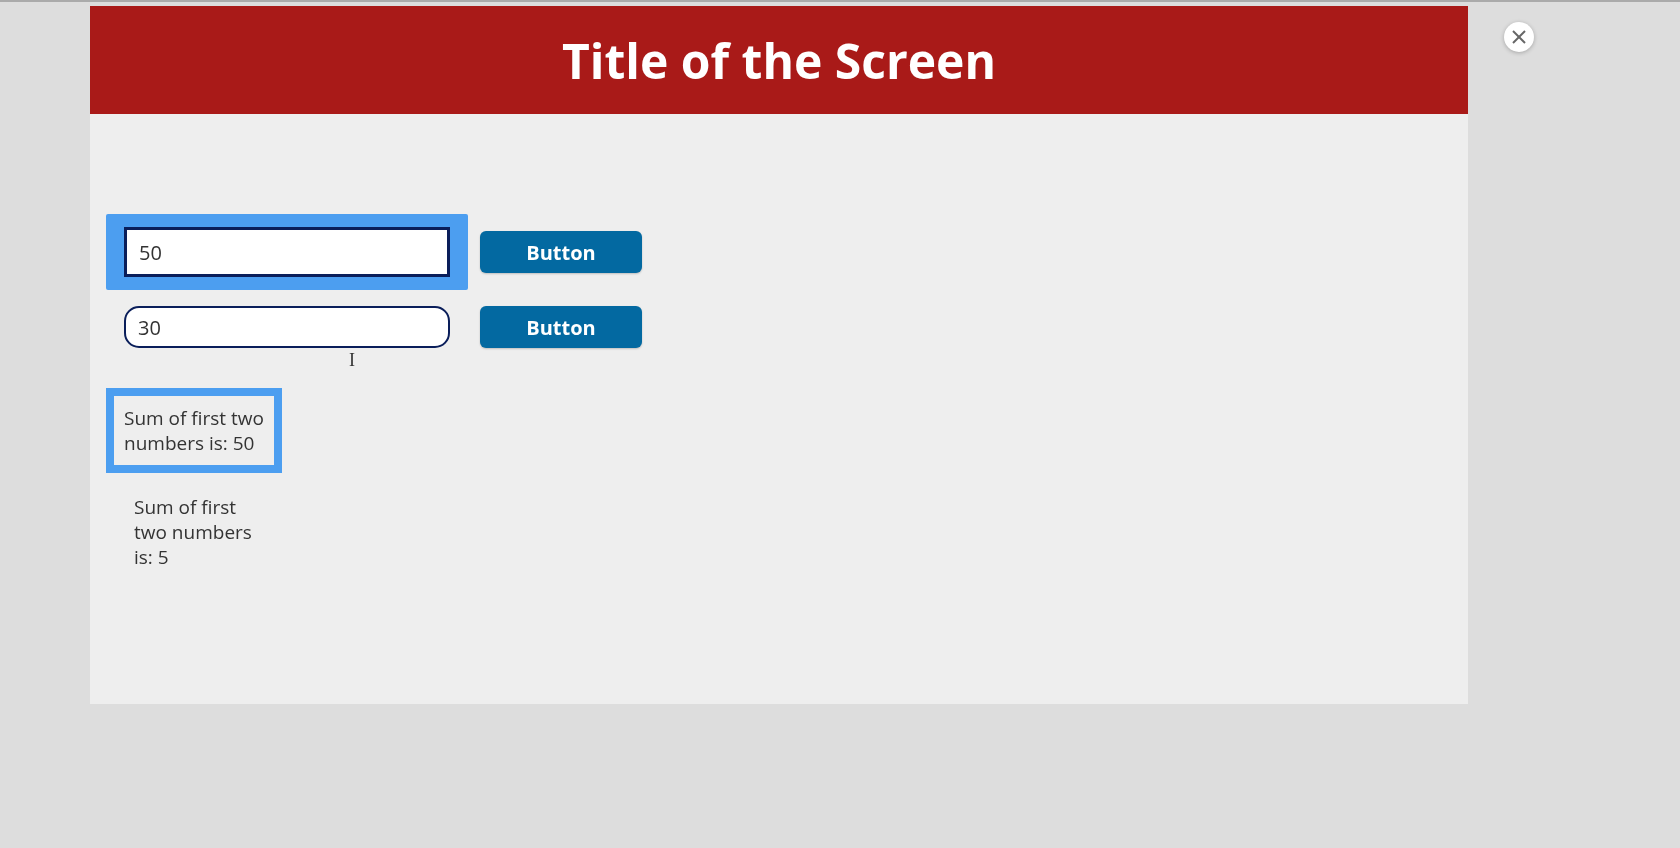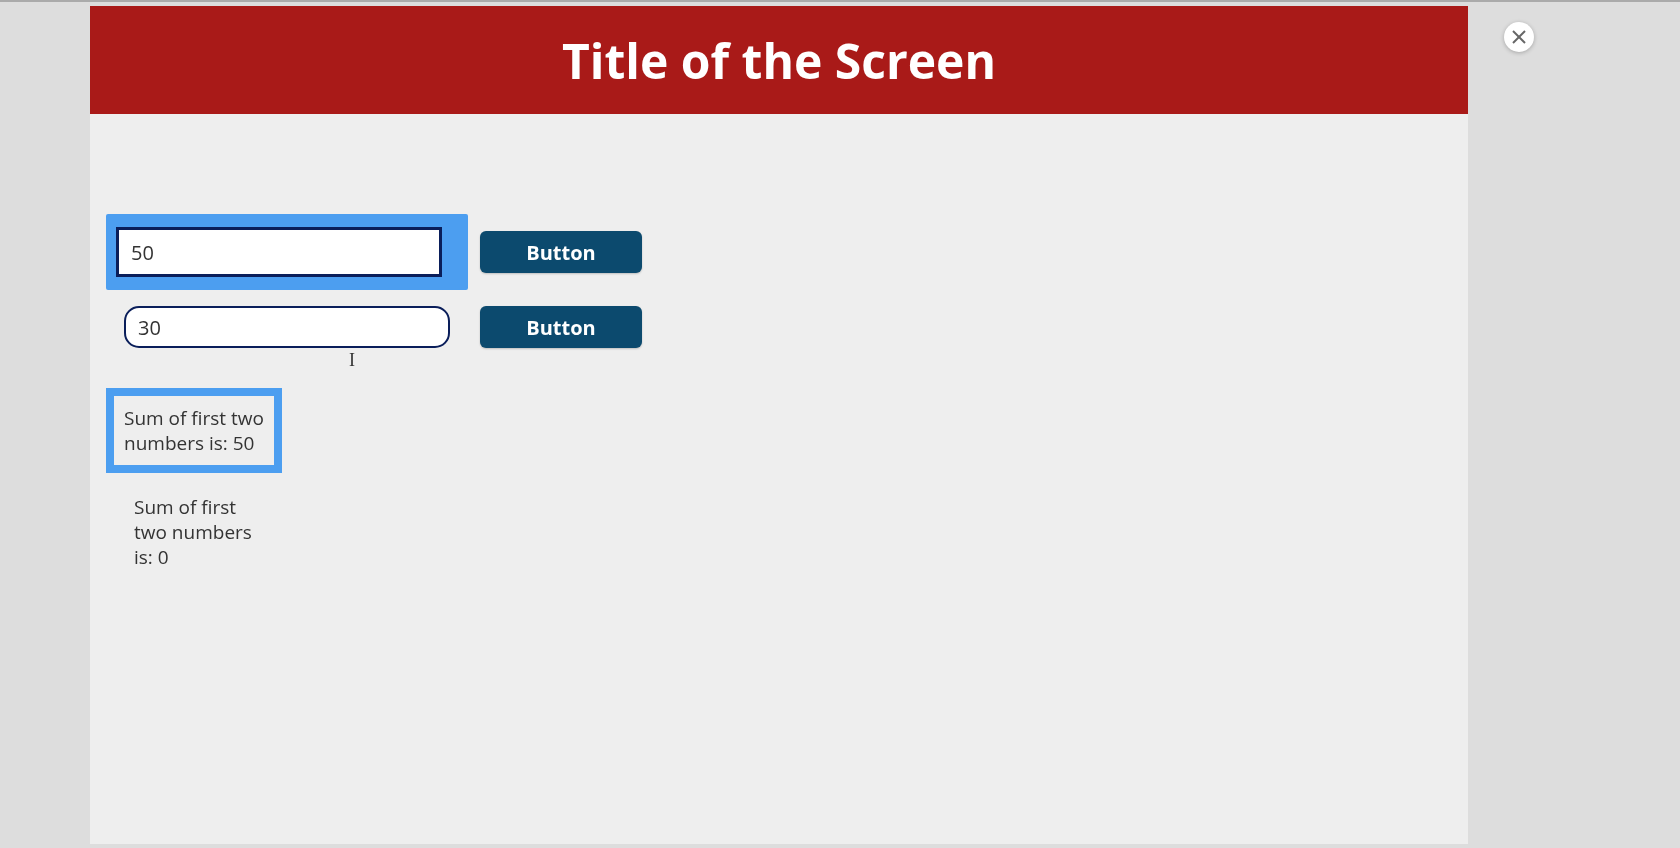--- a/index.html
+++ b/index.html
@@ -13,21 +13,21 @@
       width: 1680px;
       height: 848px;
       overflow: hidden;
       position: relative;
     }
     .page-container {
       position: absolute;
       top: 6px;
       left: 90px;
       width: 1378px;
-      height: 838px;
+      height: 698px;
       background: #eeeeee;
     }
     .header-bar {
       width: 100%;
       height: 108px;
       background: #a91a18;
       display: flex;
       align-items: center;
       justify-content: center;
     }
@@ -43,21 +43,21 @@
     .row {
       display: flex;
       align-items: center;
       margin-bottom: 16px;
     }
     .input-wrap {
       width: 362px;
       height: 76px;
       display: flex;
       align-items: center;
-      justify-content: flex-start;
+      justify-content: center;
     }
     .input-wrap.highlighted {
       background: #4c9ef0;
       border-radius: 2px;
       padding: 8px 10px;
     }
     .text-input {
       width: 326px;
       height: 42px;
       border: 2px solid #0a1e5a;
@@ -78,21 +78,21 @@
       height: 42px;
       justify-content: flex-start;
     }
     .input-wrap.normal .text-input {
       width: 326px;
       border-radius: 15px;
     }
     .action-button {
       width: 162px;
       height: 42px;
-      background: #0c4a6e;
+      background: #0369a1;
       color: #ffffff;
       border: none;
       border-radius: 6px;
       font-size: 20px;
       font-weight: 700;
       cursor: pointer;
       margin-left: 12px;
       font-family: inherit;
       box-shadow: 0 1px 2px rgba(0,0,0,0.2);
     }
@@ -180,21 +180,21 @@
       </div>
       <button class="action-button">Button</button>
     </div>
 
     <div class="result-block">
       <div class="result-box highlighted">
         <div class="result-text">Sum of first two numbers is: 50</div>
       </div>
       <br>
       <div class="result-box normal">
-        <div class="result-text">Sum of first two numbers is: 0</div>
+        <div class="result-text">Sum of first two numbers is: 5</div>
       </div>
     </div>
 
   </div>
 </div>
 
 <div class="close-button">
   <svg class="close-icon-svg" viewBox="0 0 14 14">
     <line x1="1" y1="1" x2="13" y2="13"></line>
     <line x1="13" y1="1" x2="1" y2="13"></line>

